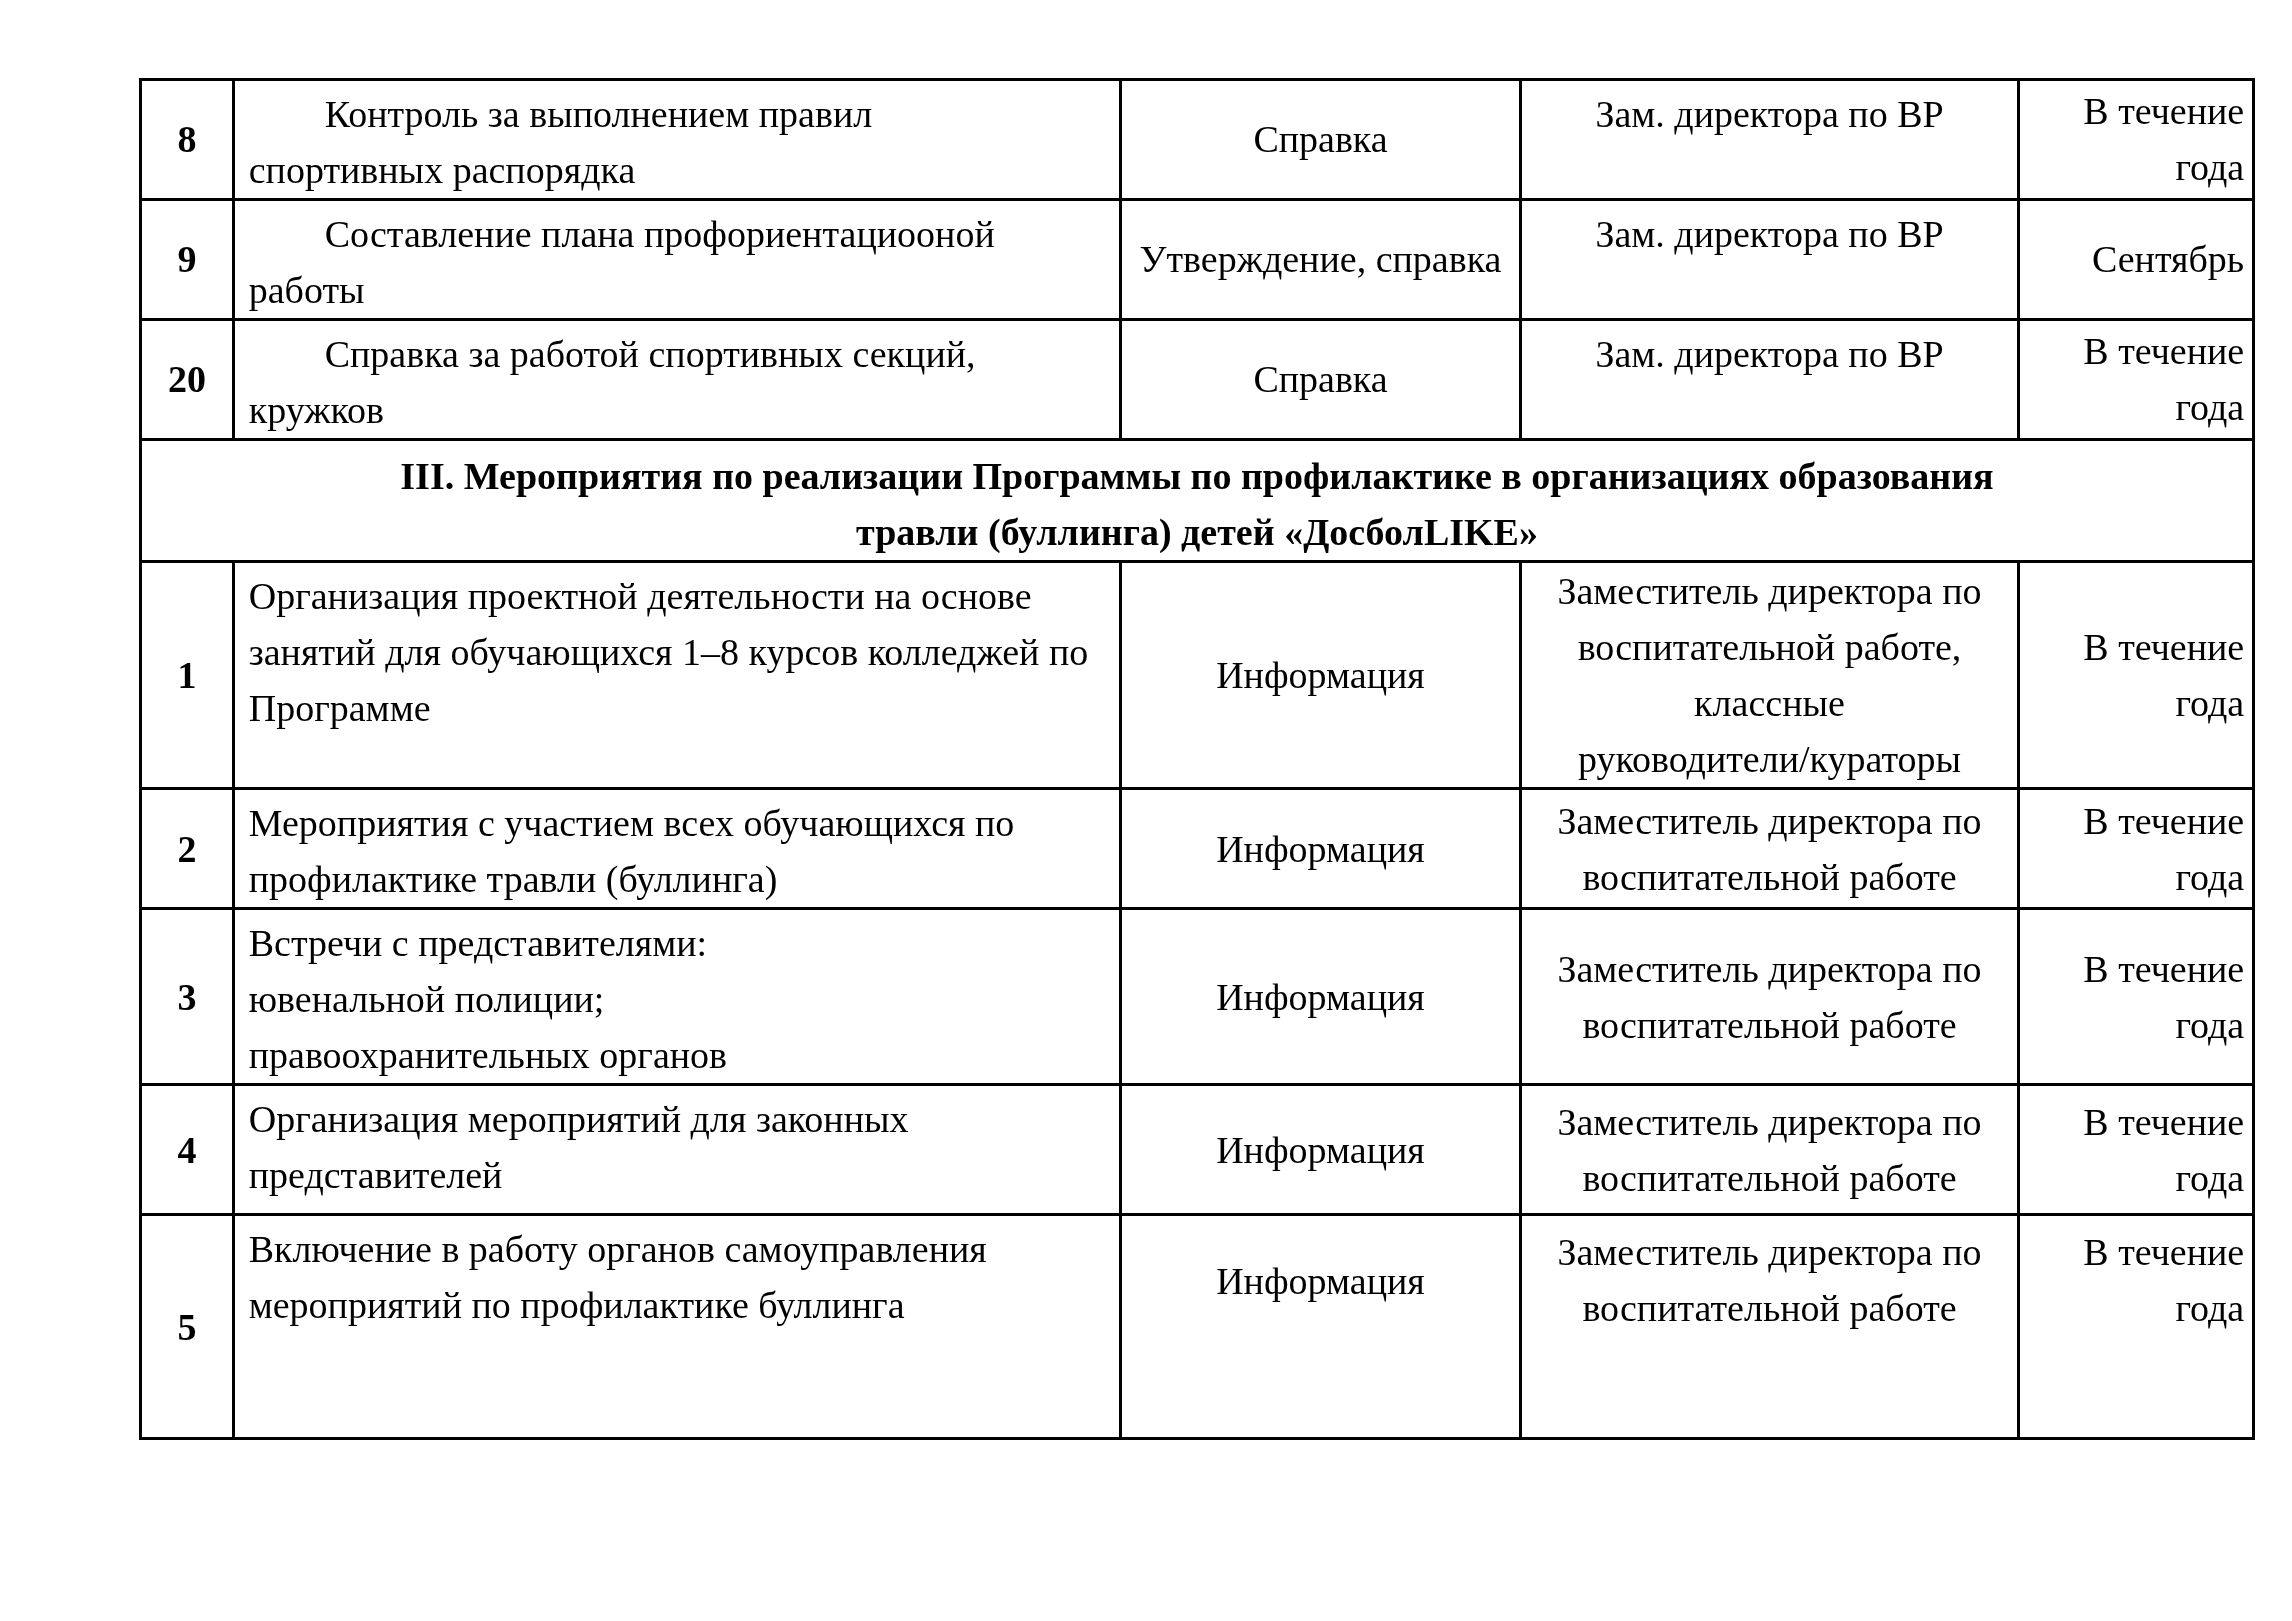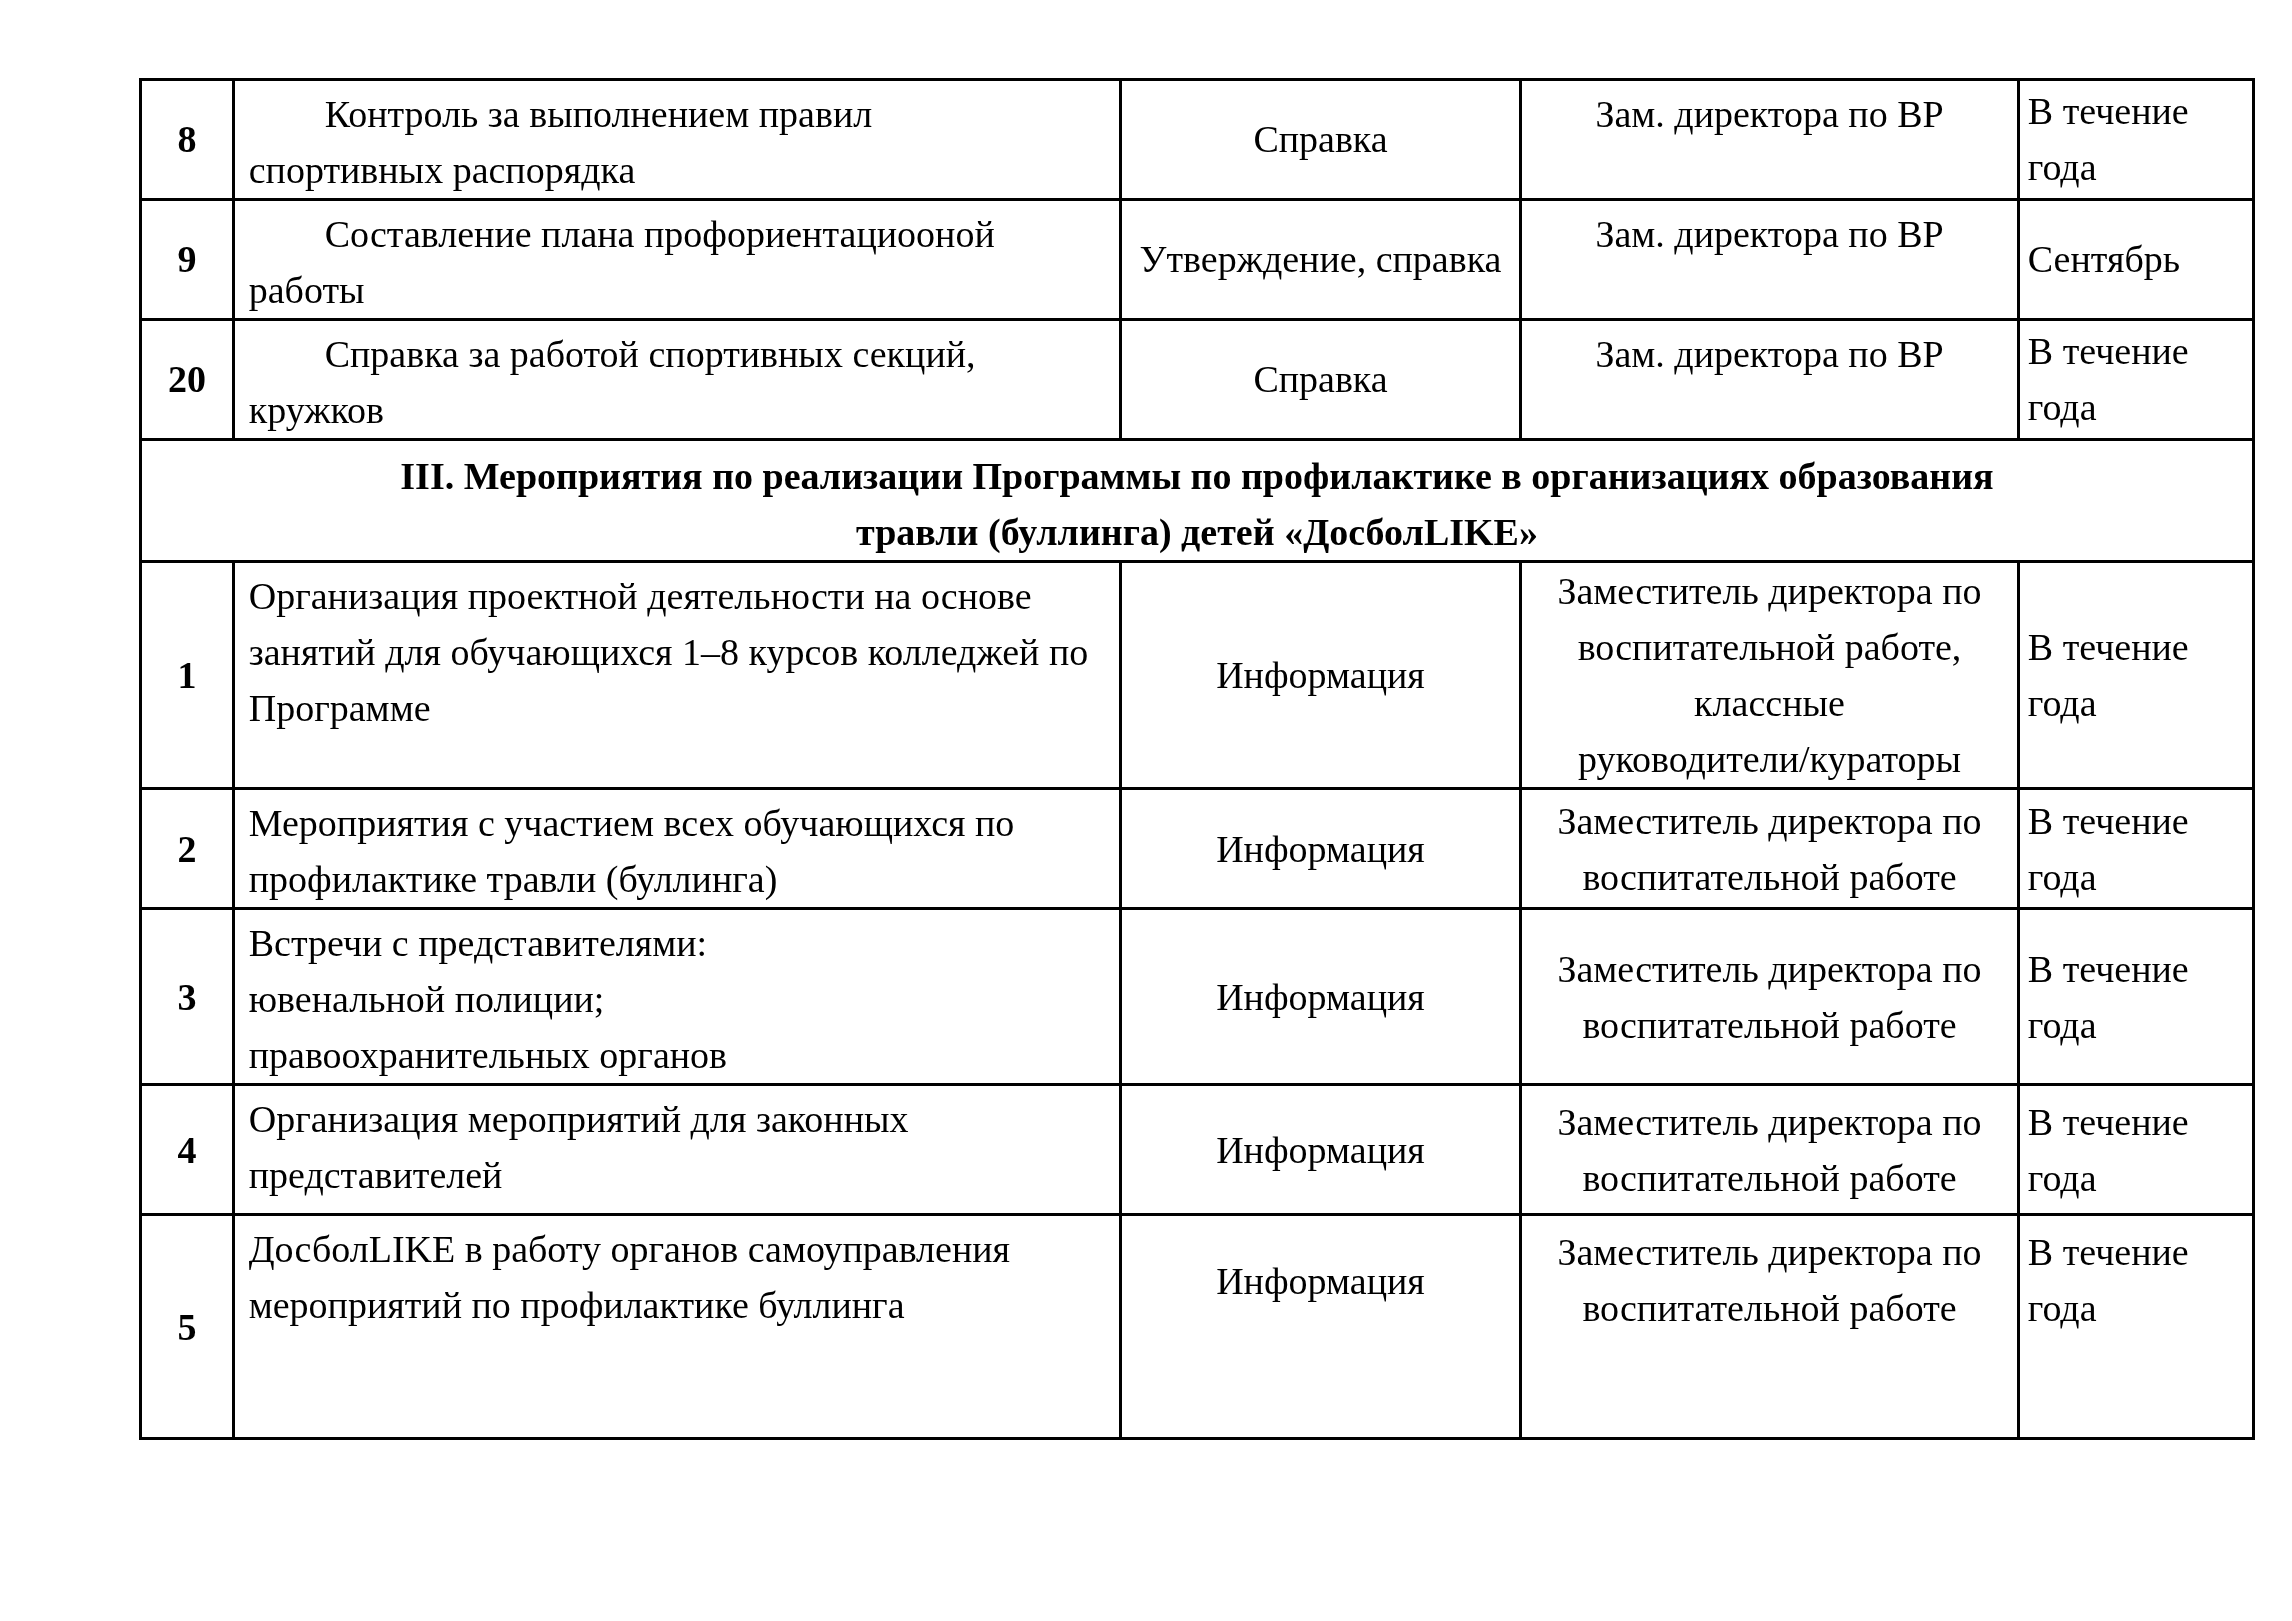--- a/index.html
+++ b/index.html
@@ -60,21 +60,21 @@
   td.resp {
     text-align: center;
     vertical-align: middle;
     padding: 0 9.8px;
   }
   td.resp.va-top {
     vertical-align: top;
     padding-top: 4.9px;
   }
   td.tim {
-    text-align: left;
+    text-align: right;
     vertical-align: middle;
     padding: 0 7.8px;
   }
   td.section-header {
     text-align: center;
     vertical-align: top;
     font-weight: bold;
     padding-top: 7.8px;
   }
   
@@ -173,21 +173,21 @@
 представителей</td>
     <td class="form">Информация</td>
     <td class="resp">Заместитель директора по
 воспитательной работе</td>
     <td class="tim">В течение
 года</td>
   </tr>
 
   <tr class="r5">
     <td class="num">5</td>
-    <td class="act">ДосболLIKE в работу органов самоуправления
+    <td class="act">Включение в работу органов самоуправления
 мероприятий по профилактике буллинга</td>
     <td class="form">Информация</td>
     <td class="resp">Заместитель директора по
 воспитательной работе</td>
     <td class="tim">В течение
 года</td>
   </tr>
 </tbody>
   </table>
 

